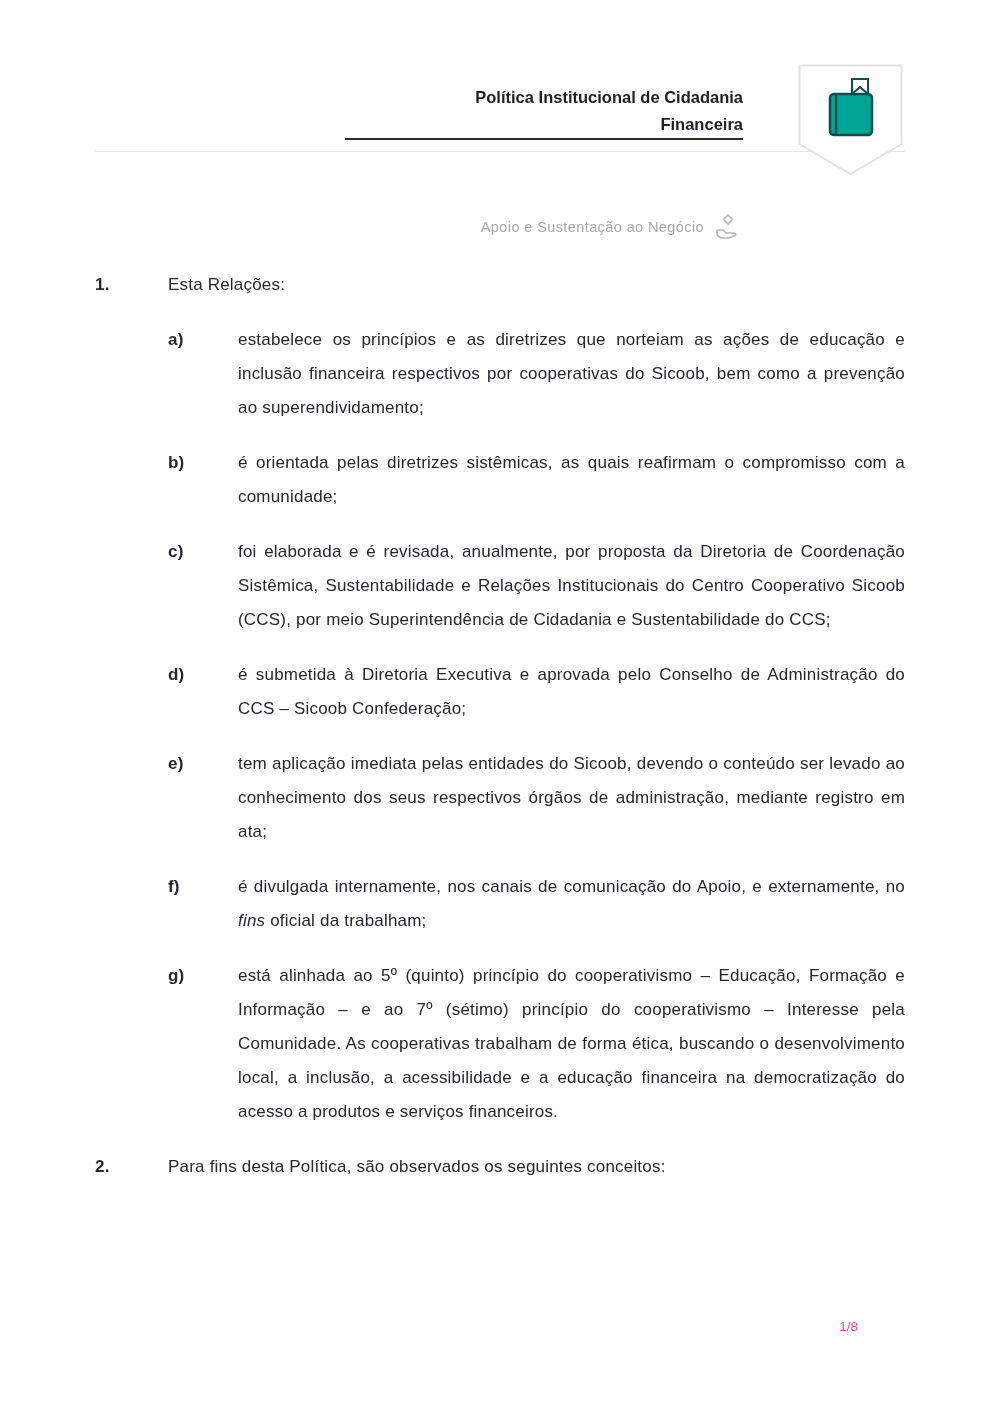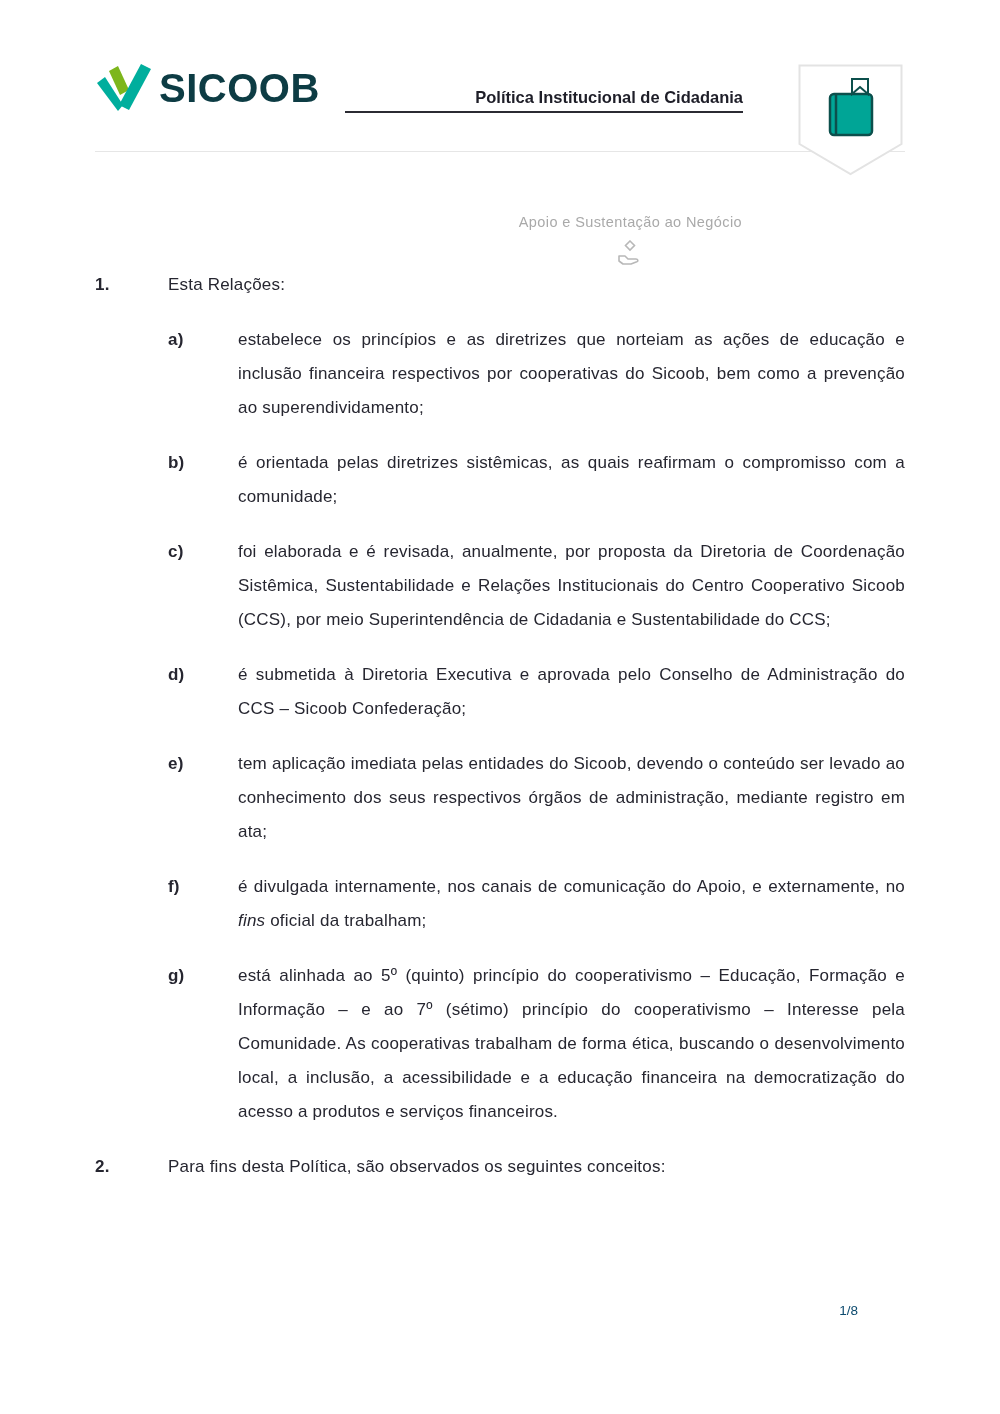--- a/index.html
+++ b/index.html
@@ -18,55 +18,48 @@
   }
 
   .header-rule { position:absolute; left:95px; top:151px; width:810px; height:1px; background:#e6e6e6; }
 
   .badge { position:absolute; left:798px; top:64px; z-index:2; }
 
   
   .subheader {
     position:absolute; top:214px; right:258px;
     display:flex; align-items:center; gap:10px;
-    color:#a9a9a9; font-size:14.5px; letter-spacing:0.4px;flex-direction:column;
+    color:#a9a9a9; font-size:14.5px; letter-spacing:0.4px;
   }
 
   
   .doc-body { position:absolute; top:268px; left:95px; width:810px; font-size:17px; line-height:34px; letter-spacing:0.2px; }
   .item { display:flex; margin-bottom:21px; }
   .item .num { width:73px; font-weight:bold; flex:none; }
   .item .itext { flex:1; text-align:justify; }
   .sub { display:flex; margin-left:73px; margin-bottom:21px; }
   .sub .letter { width:70px; font-weight:bold; flex:none; }
   .sub .stext { flex:1; text-align:justify; }
   .italic { font-style:italic; }
 
   
   .footer { position:absolute; left:105px; bottom:82px; }
   .footer .classification { font-size:13.5px; font-weight:bold; color:#063a45; letter-spacing:0.3px; }
   .footer .updated { font-size:13.5px; color:#0c7483; margin-top:3px; }
-  .page-number { position:absolute; right:142px; bottom:96px; font-size:13.5px; color:#0c4a6e; }
+  .page-number { position:absolute; right:142px; bottom:80px; font-size:13.5px; color:#ec4899; }
 </style>
 </head>
 <body>
 
 <div class="page">
 
-  <div class="logo">
-    <svg width="56" height="48" viewBox="0 0 56 48" aria-hidden="true">
-      <polygon points="14,7 23,2 34,26 25,31" fill="#7db61c"></polygon>
-      <polygon points="46,0 56,5 34,46 24,41" fill="#00ae9d"></polygon>
-      <polygon points="2,19 10,13 28,41 23,47" fill="#00ae9d"></polygon>
-    </svg>
-    <span class="logo-text">SICOOB</span>
-  </div>
 
   <div class="title-block">
     <div>Política Institucional de Cidadania</div>
+    <div>Financeira</div>
   </div>
 
   <div class="header-rule"></div>
 
   <div class="badge">
     <svg width="105" height="112" viewBox="0 0 105 112" aria-hidden="true">
       <path d="M1.5 1.5 H103.5 V80 L52.5 110 L1.5 80 Z" fill="#ffffff" stroke="#e3e3e3" stroke-width="2"></path>
       <rect x="32" y="30" width="42" height="41" rx="4" fill="#00a596" stroke="#0c4f4c" stroke-width="2.5"></rect>
       <path d="M38 30 V71" stroke="#0c4f4c" stroke-width="2.5" fill="none"></path>
       <path d="M54 30 V15 H70 V30 L62 23 Z" fill="#ffffff" stroke="#0c4f4c" stroke-width="2"></path>

